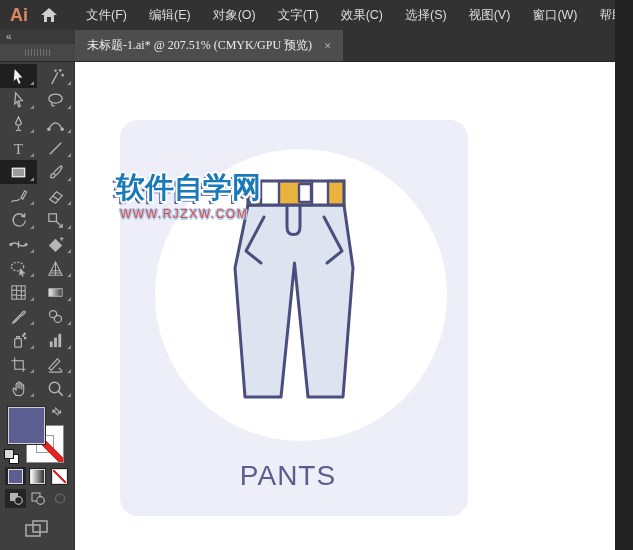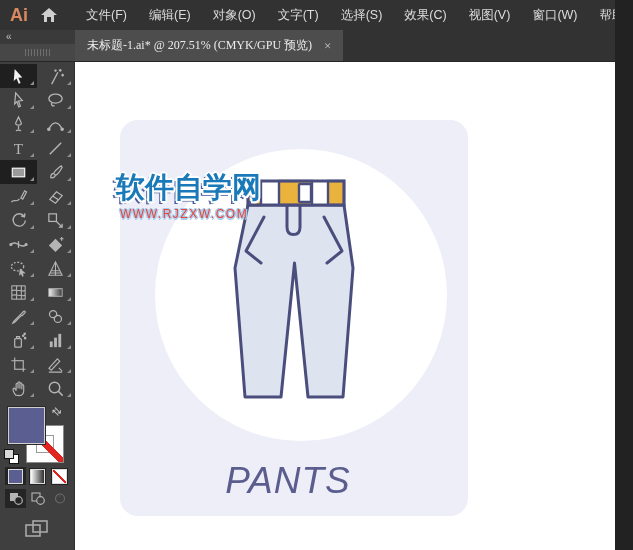--- a/index.html
+++ b/index.html
@@ -59,41 +59,41 @@
   .pants-body{fill:var(--pants-fill);stroke:var(--pants-outline);stroke-width:3;stroke-linejoin:round;}
   .ln{fill:none;stroke:var(--pants-outline);stroke-width:3;stroke-linejoin:round;stroke-linecap:round;}
   .band{fill:#fff;}
   .orange{fill:var(--belt-orange);stroke:var(--pants-outline);stroke-width:2.4;}
   .buckle{fill:#fff;stroke:var(--pants-outline);stroke-width:2.4;}
   .band-outline{fill:none;stroke:var(--pants-outline);stroke-width:3;}
   .wm-title{position:absolute;left:-4px;top:52px;font-size:29px;font-weight:bold;line-height:1.1;color:var(--wm-blue);white-space:nowrap;
     text-shadow:2px 0 #fff,-2px 0 #fff,0 2px #fff,0 -2px #fff,1.5px 1.5px #fff,-1.5px -1.5px #fff,1.5px -1.5px #fff,-1.5px 1.5px #fff,-3px 3px 0 #45589a;}
   .wm-url{position:absolute;left:0px;top:87px;font-size:12px;font-weight:normal;letter-spacing:1.5px;color:var(--wm-red);white-space:nowrap;
     text-shadow:1.5px 0 #aacdec,-1.5px 0 #aacdec,0 1.5px #aacdec,0 -1.5px #aacdec,1px 1px #aacdec,-1px -1px #aacdec;}
-  .pants-label{position:absolute;left:0;right:12px;top:340px;text-align:center;font-size:37px;letter-spacing:1px;color:var(--label-color);font-style:italic;}
+  .pants-label{position:absolute;left:0;right:12px;top:340px;text-align:center;font-size:28px;letter-spacing:1px;color:var(--label-color);}
 </style>
 </head>
 <body>
 
 <div id="app">
 
   <div class="menubar">
     <span class="ai-logo">Ai</span>
     <span class="home-btn">
       <svg width="16" height="14" viewBox="0 0 16 14">
           <path d="M8 0 L16 7 H13 V14 H10 V9 H6 V14 H3 V7 H0 Z" fill="#cfcfcf"></path>
         </svg>
     </span>
     <span class="vsep"></span>
     <span class="menu-item">文件(F)</span>
     <span class="menu-item">编辑(E)</span>
     <span class="menu-item">对象(O)</span>
     <span class="menu-item">文字(T)</span>
+    <span class="menu-item">效果(C)</span>
     <span class="menu-item">选择(S)</span>
-    <span class="menu-item">效果(C)</span>
     <span class="menu-item">视图(V)</span>
     <span class="menu-item">窗口(W)</span>
     <span class="menu-item">帮助(H)</span>
 
   </div>
 
   <div class="tabstrip">
     <div class="panel-head">
       <span class="collapse">«</span>
       <div class="ribbed-wrap">

